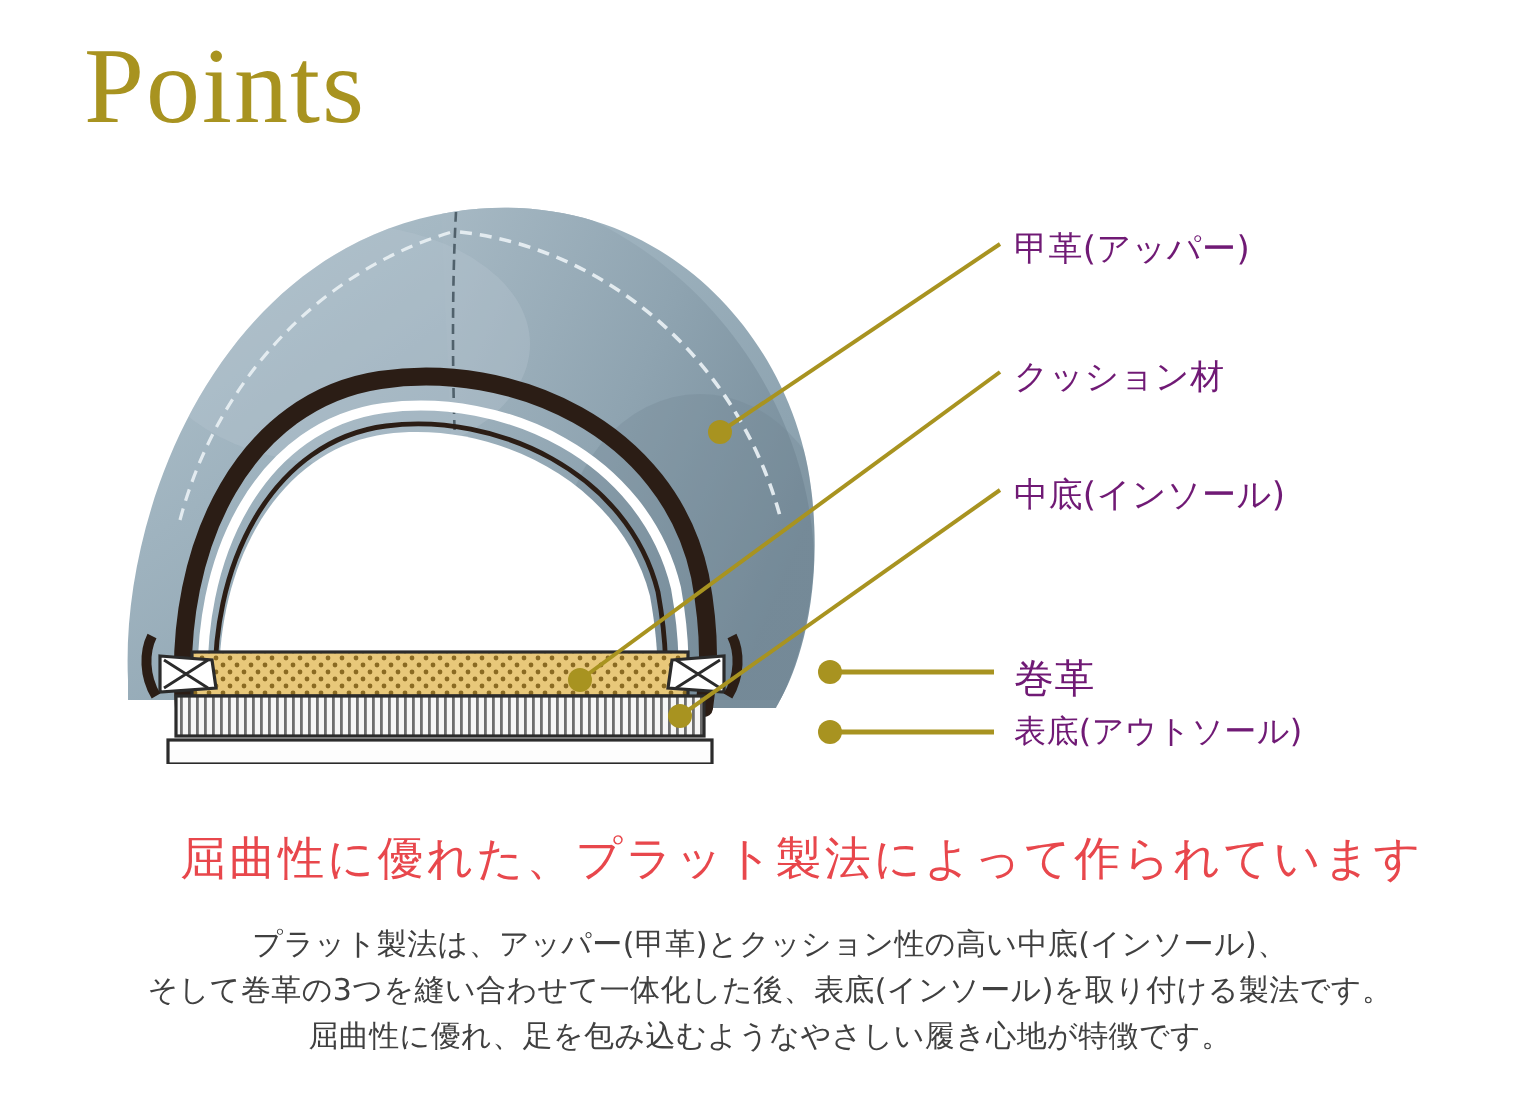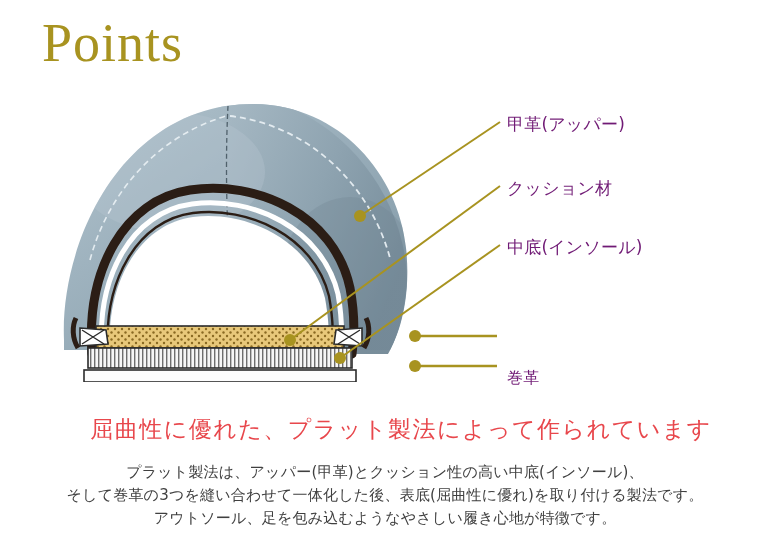--- a/index.html
+++ b/index.html
@@ -46,21 +46,21 @@
     position: absolute;
     font-family: "DejaVu Sans", "Liberation Sans", sans-serif;
     font-size: 17px;
     color: #701a75;
     white-space: nowrap;
     letter-spacing: 0.2px;
   }
   #label-upper   { left: 507px; top: 113px; }
   #label-cushion { left: 507px; top: 177px; }
   #label-insole  { left: 507px; top: 236px; }
-  #label-welt    { left: 507px; top: 326px; font-size: 16px; margin-top: 42px; }
+  #label-welt    { left: 507px; top: 326px; font-size: 20px; }
   #label-outsole { left: 507px; top: 356px; font-size: 16px; }
 
   
   #leaders {
     position: absolute;
     left: 0; top: 0;
     width: 770px; height: 555px;
     pointer-events: none;
   }
 
@@ -201,22 +201,23 @@
   </svg>
 
   <div class="callout-label" id="label-upper">甲革(アッパー)</div>
 
   <div class="callout-label" id="label-insole">中底(インソール)</div>
 
   <div class="callout-label" id="label-cushion">クッション材</div>
 
   <div class="callout-label" id="label-welt">巻革</div>
 
+  <div class="callout-label" id="label-outsole">表底(アウトソール)</div>
 
   <div id="headline">屈曲性に優れた、プラット製法によって作られています</div>
 
   <div id="body-copy">
     <div>プラット製法は、アッパー(甲革)とクッション性の高い中底(インソール)、</div>
-    <div>そして巻革の3つを縫い合わせて一体化した後、表底(屈曲性に優れ)を取り付ける製法です。</div>
-    <div>アウトソール、足を包み込むようなやさしい履き心地が特徴です。</div>
+    <div>そして巻革の3つを縫い合わせて一体化した後、表底(インソール)を取り付ける製法です。</div>
+    <div>屈曲性に優れ、足を包み込むようなやさしい履き心地が特徴です。</div>
   </div>
 
 </div>
 
 </body></html>

